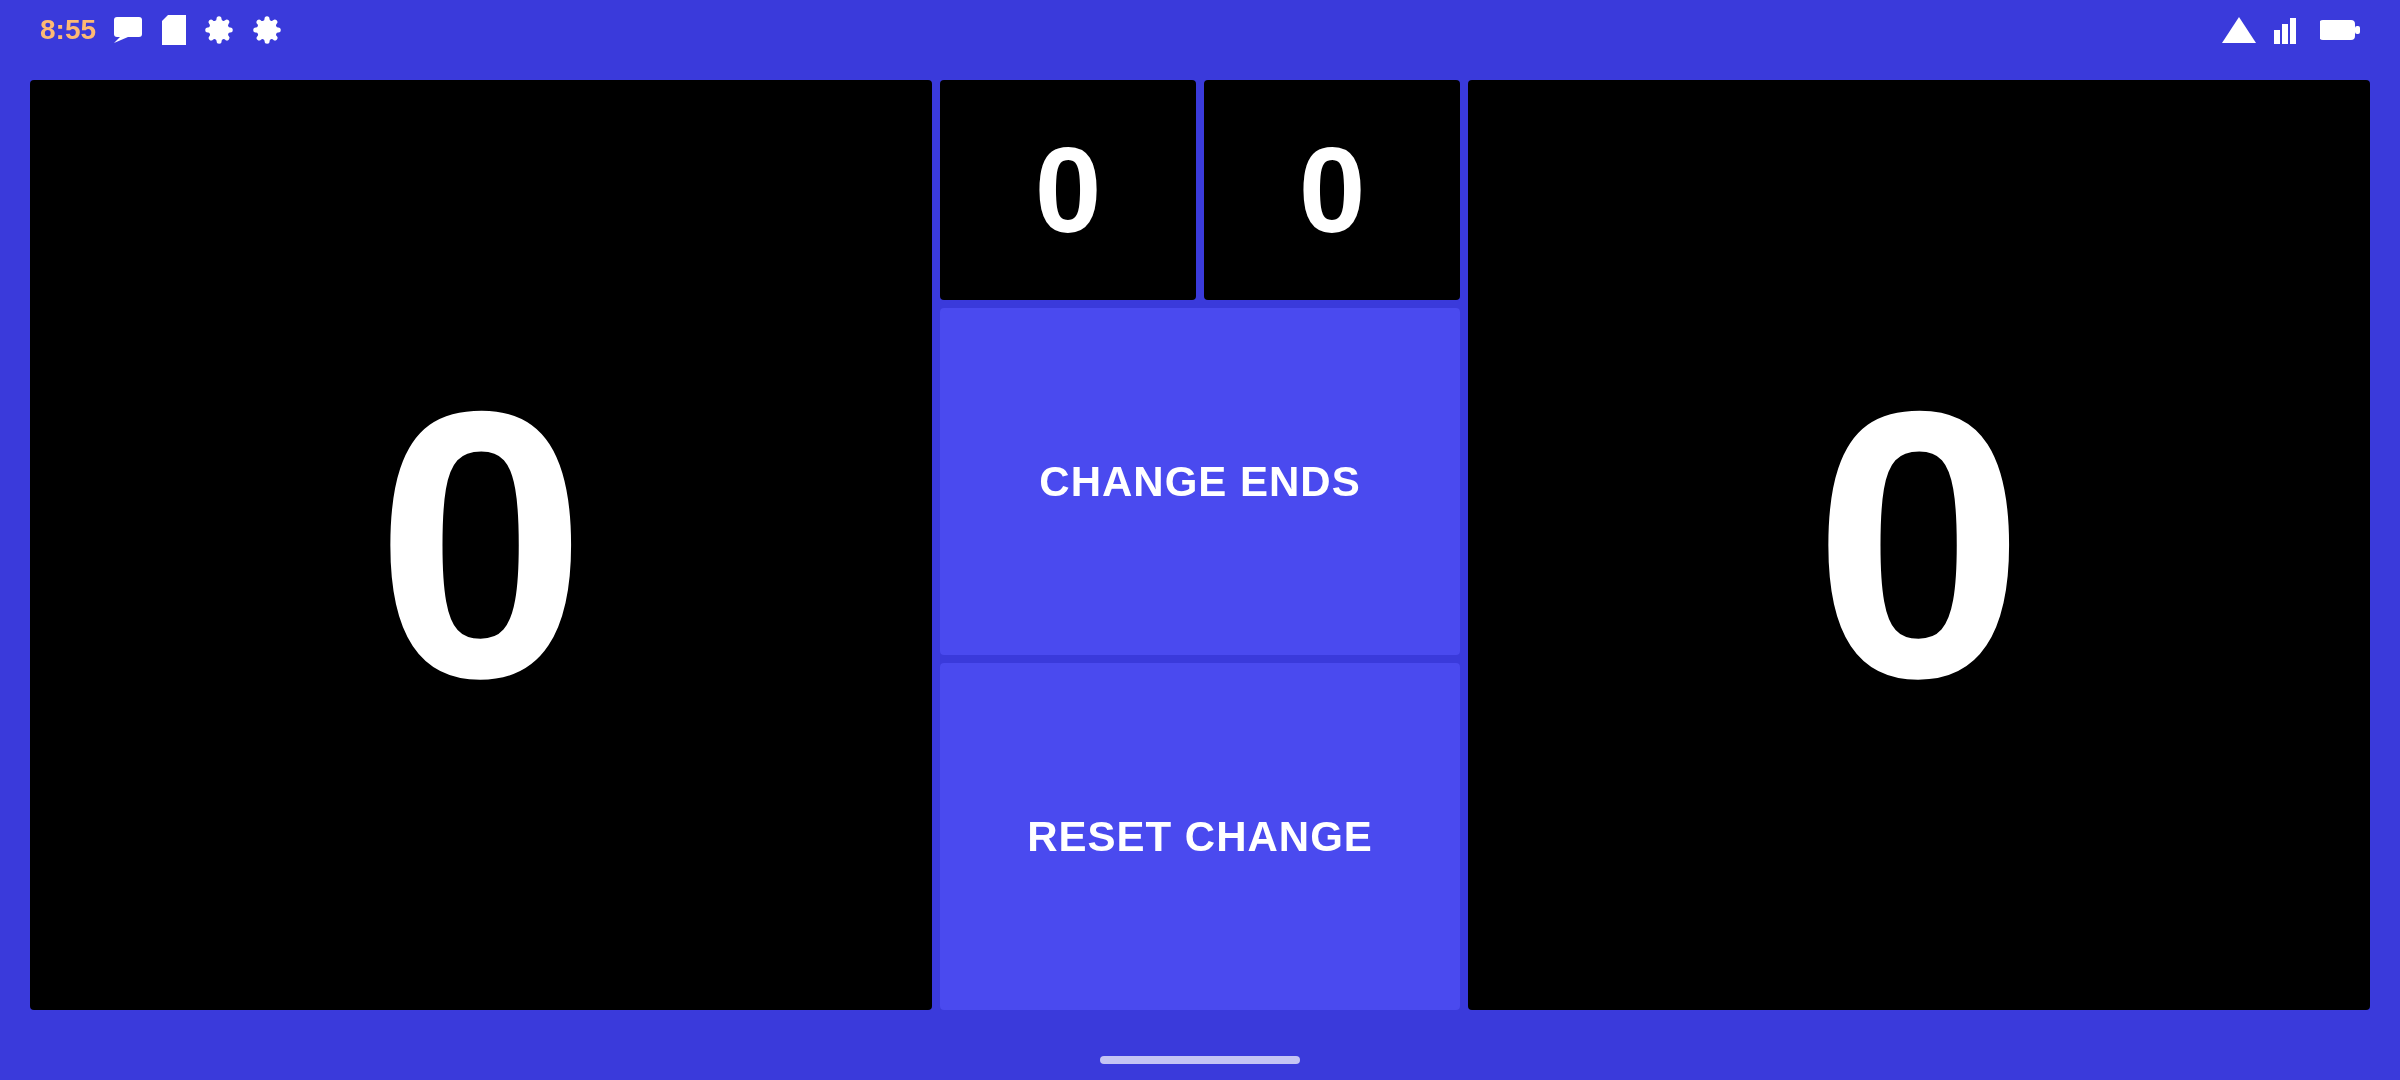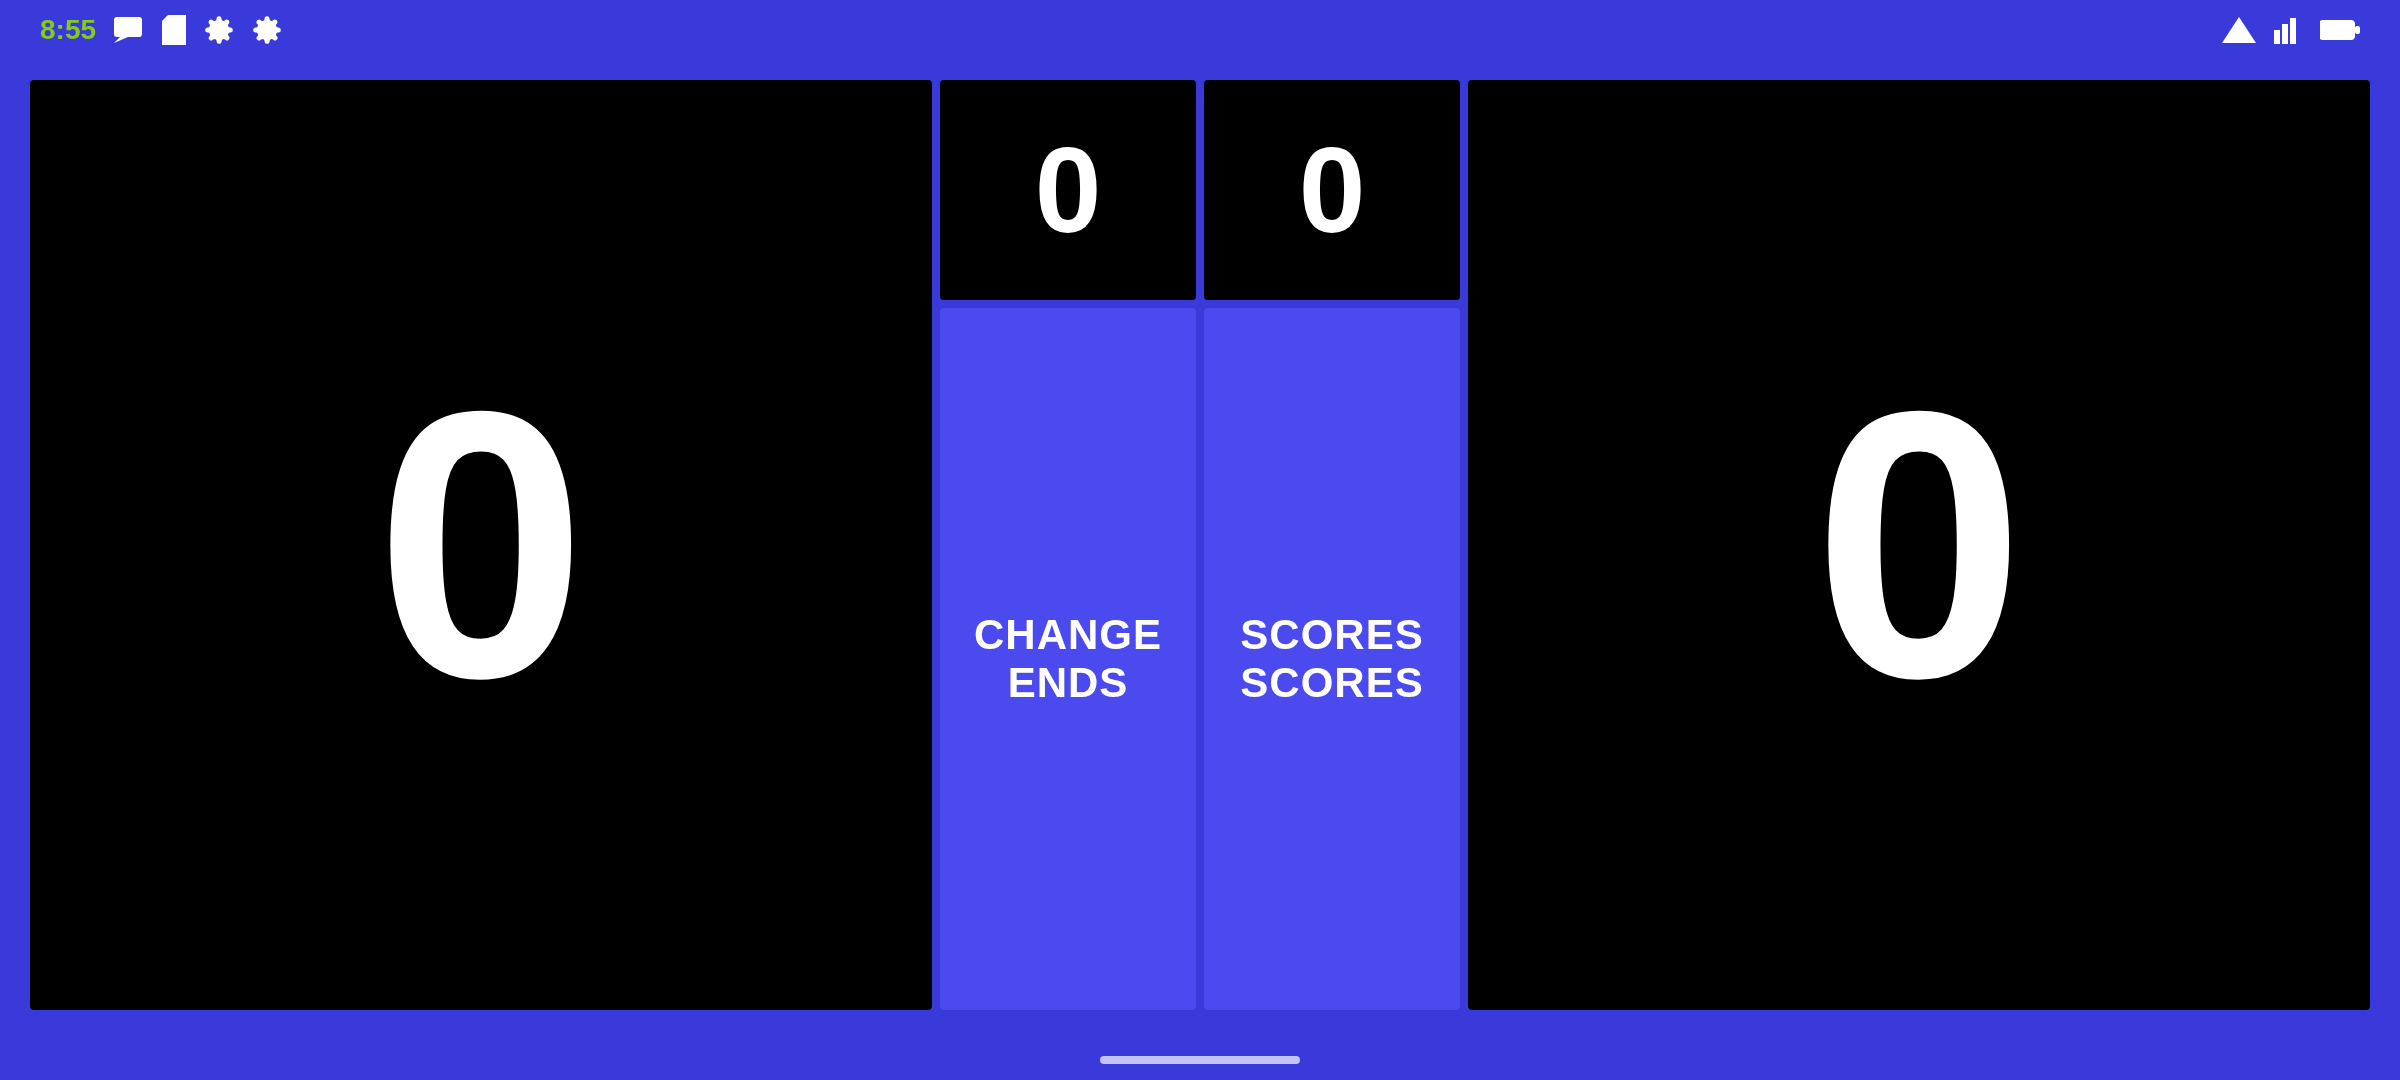--- a/index.html
+++ b/index.html
@@ -22,21 +22,21 @@
       align-items: center;
       padding: 0 40px;
       justify-content: space-between;
       flex-shrink: 0;
     }
 
     .status-left {
       display: flex;
       align-items: center;
       gap: 18px;
-      color: #84cc16;
+      color: #fdba74;
       font-size: 28px;
       font-weight: bold;
     }
 
     .status-right {
       display: flex;
       align-items: center;
       gap: 18px;
       color: white;
       font-size: 24px;
@@ -87,21 +87,21 @@
     .mini-score-text {
       color: white;
       font-size: 120px;
       font-weight: bold;
     }
 
     
     .buttons-area {
       flex: 1;
       display: flex;
-      flex-direction: row;
+      flex-direction: column;
       gap: 8px;
     }
 
     .action-btn {
       flex: 1;
       background: #4a4aef;
       border: none;
       border-radius: 4px;
       color: white;
       font-size: 42px;
@@ -201,21 +201,21 @@
       <div class="mini-score-box">
         <span class="mini-score-text">0</span>
       </div>
       <div class="mini-score-box">
         <span class="mini-score-text">0</span>
       </div>
     </div>
 
     <div class="buttons-area">
       <button class="action-btn">CHANGE ENDS</button>
-      <button class="action-btn">SCORES SCORES</button>
+      <button class="action-btn">RESET CHANGE</button>
     </div>
 
   </div>
 
   <div class="right-score-panel">
     <span class="main-score-text">0</span>
   </div>
 
 </div>
 

